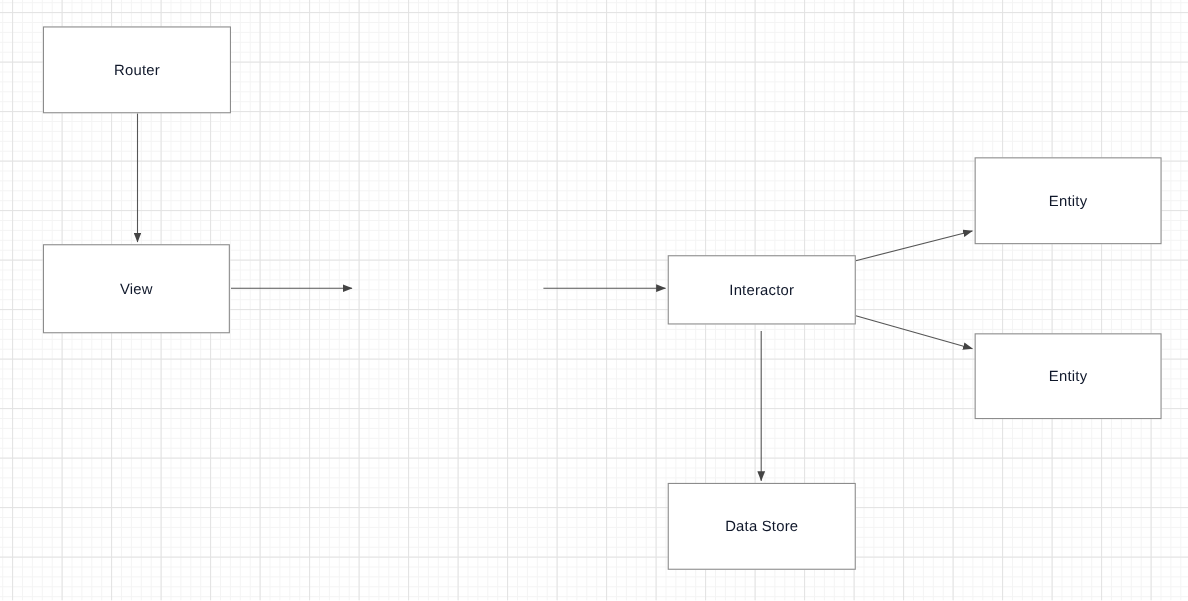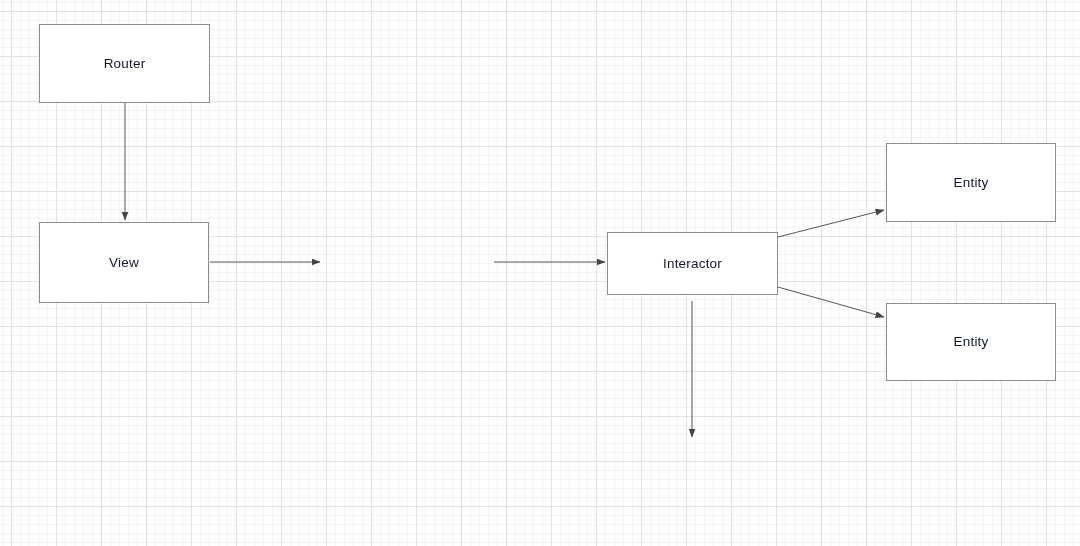--- a/index.html
+++ b/index.html
@@ -93,14 +93,17 @@
   </div>
 
   <div class="node" style="left: 886px; top: 143px; width: 170px; height: 79px; border-color: rgb(140, 140, 140); background: rgb(255, 255, 255);">
     <span class="node-label">Entity</span>
   </div>
 
   <div class="node" style="left: 886px; top: 303px; width: 170px; height: 78px; border-color: rgb(140, 140, 140); background: rgb(255, 255, 255);">
     <span class="node-label">Entity</span>
   </div>
 
+  <div class="node" style="left: 607px; top: 439px; width: 171px; height: 79px; border-color: rgb(140, 140, 140); background: rgb(255, 255, 255);">
+    <span class="node-label">Data Store</span>
+  </div>
 
 </div>
 
 </body></html>

